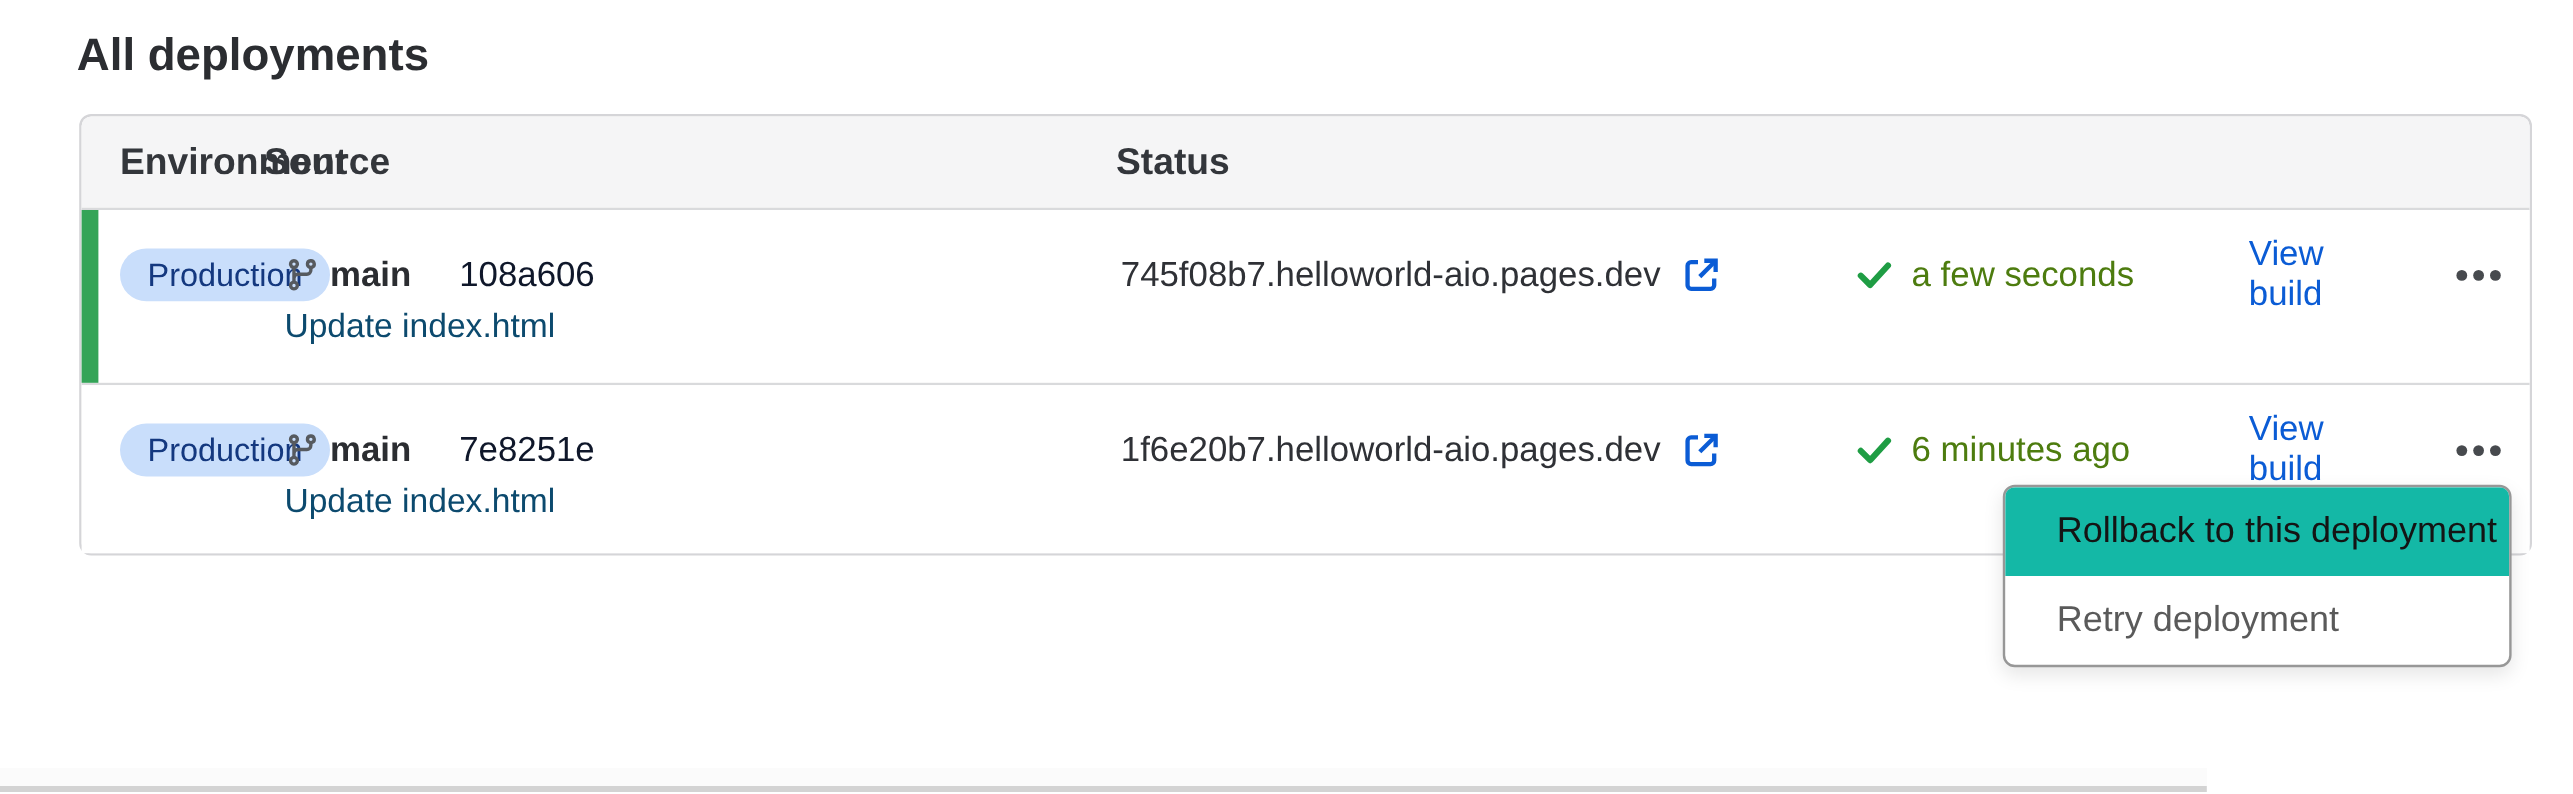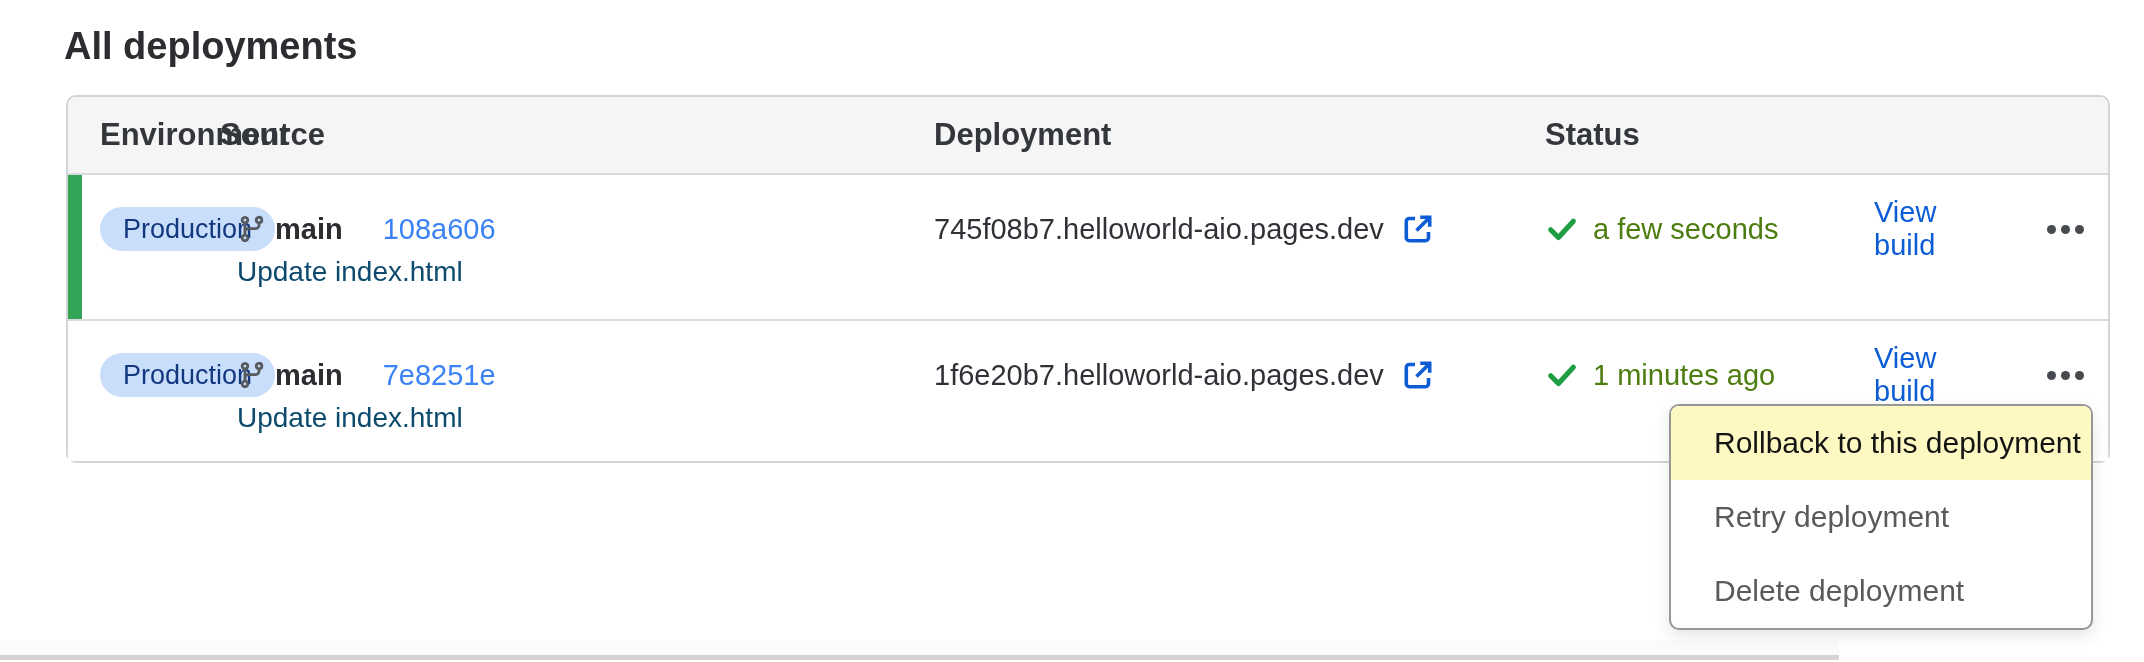--- a/index.html
+++ b/index.html
@@ -48,21 +48,21 @@
   .env-cell { padding-left: 32px; }
   .env-badge {
     display: inline-flex; align-items: center; height: 44px; padding: 0 23px;
     background: #c9defb; color: #14387f; border-radius: 22px;
     font-size: 27px; white-space: nowrap;
   }
 
   .src-line { margin-left: 17px; }
   .branch-icon-wrap { display: inline-flex; width: 30px; height: 30px; }
   .branch-name { font-weight: 700; color: #2b2d31; margin-left: 8px; }
-  .commit-link { color: #3b82f6; margin-left: 40px; text-decoration: none; cursor: pointer; }
+  .commit-link { color: #0f172a; margin-left: 40px; text-decoration: none; cursor: pointer; }
   .commit-msg { margin-left: 17px; margin-top: 6px; font-size: 28px; line-height: 30px; color: #0c4a6e; }
 
   .dep-cell { padding-left: 4px; }
   .dep-url { color: #2f3136; }
   .ext-icon-wrap { display: inline-flex; width: 36px; height: 36px; margin-left: 16px; cursor: pointer; }
 
   .status-time { margin-left: 14px; color: #4d7c0f; }
   .check-wrap { display: inline-flex; width: 34px; height: 34px; }
 
   .view-cell { padding-left: 35px; }
@@ -80,39 +80,38 @@
     position: absolute; left: 1669px; top: 404px; width: 424px;
     background: #ffffff; border: 2px solid #979797; border-radius: 10px;
     overflow: hidden; z-index: 20;
     box-shadow: 0 6px 16px rgba(0,0,0,0.10);
   }
   .menu-item {
     height: 74px; display: flex; align-items: center;
     padding: 0 43px; font-size: 30px; color: #5a5a5a; cursor: pointer;
     white-space: nowrap;
   }
-  .menu-item.highlighted { background: #fef9c3; color: #141414; }
+  .menu-item.highlighted { background: #14b8a6; color: #141414; }
 
   
   .bottom-band { position: absolute; left: 0; top: 640px; width: 100%; height: 15px; background: #fbfbfb; }
   .bottom-line { position: absolute; left: 0; top: 655px; width: 100%; height: 5px; background: #d3d3d3; }
 </style>
 </head>
 <body>
 
 <div class="screen">
 
   <h1 class="page-title">All deployments</h1>
 
   <div class="deploy-table">
 
     <div class="thead grid-cols">
       <div class="th-env">Environment</div>
       <div>Source</div>
-      <div class="th-dep">Deployment</div>
       <div>Status</div>
       <div></div>
       <div></div>
     </div>
 
     <div class="trow r1 current grid-cols">
       <div class="cell env-cell">
         <span class="env-badge">Production</span>
       </div>
       <div class="cell">
@@ -193,21 +192,21 @@
           </a>
         </div>
       </div>
       <div class="cell">
         <div class="line1">
           <span class="check-wrap">
             <svg width="34" height="34" viewBox="0 0 24 24" fill="none" stroke="#1f9d44" stroke-width="3.6" stroke-linecap="round" stroke-linejoin="round">
                 <path d="M4 12.5l5.5 5.5L20 6.5"></path>
               </svg>
           </span>
-          <span class="status-time">1 minutes ago</span>
+          <span class="status-time">6 minutes ago</span>
         </div>
       </div>
       <div class="cell view-cell">
         <div class="line1">
           <a class="view-link">View build</a>
         </div>
       </div>
       <div class="cell actions-cell">
         <div class="line1">
           <button class="actions-btn">
@@ -217,19 +216,18 @@
           </button>
         </div>
       </div>
     </div>
 
   </div>
 
   <div class="context-menu">
     <div class="menu-item highlighted">Rollback to this deployment</div>
     <div class="menu-item">Retry deployment</div>
-    <div class="menu-item">Delete deployment</div>
   </div>
 
   <div class="bottom-band"></div>
   <div class="bottom-line"></div>
 
 </div>
 
 </body></html>

